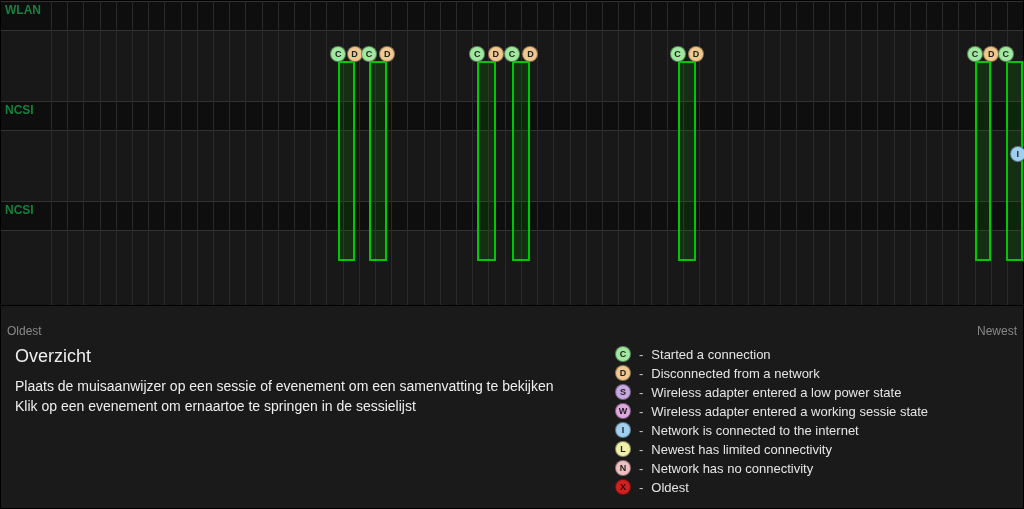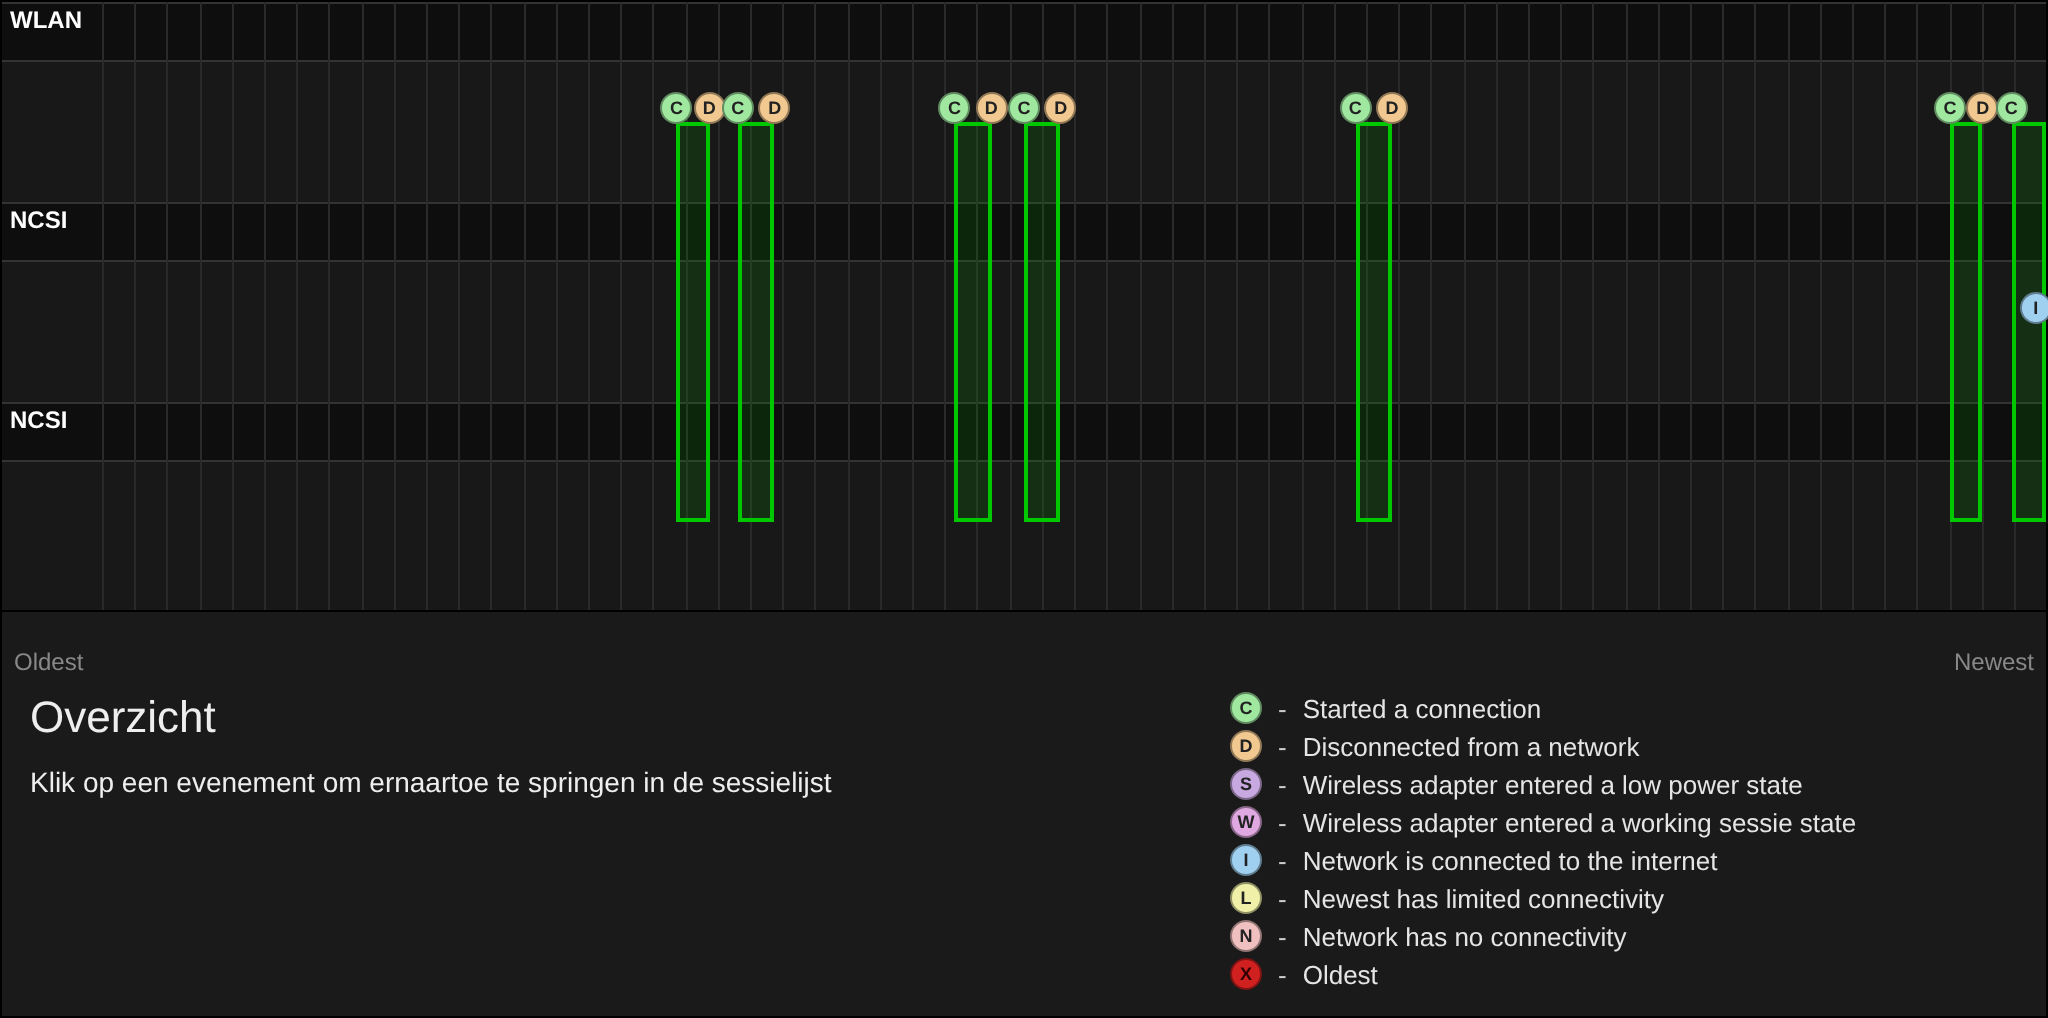--- a/index.html
+++ b/index.html
@@ -30,21 +30,21 @@
   left: 0;
   top: 0;
   width: 50px;
   z-index: 5;
 }
 .row-label {
   position: absolute;
   left: 4px;
   font-size: 12px;
   font-weight: bold;
-  color: #ffffff;
+  color: #15803d;
   text-align: center;
 }
 .lanes {
   position: absolute;
   left: 0;
   right: 0;
   top: 0;
   height: 305px;
 }
 .lane {
@@ -122,21 +122,21 @@
 .bottom {
   display: flex;
   padding: 6px 14px 10px 14px;
   gap: 40px;
   flex: 1;
 }
 .overview {
   flex: 0 0 560px;
 }
 .overview h3 {
-  font-size: 22px;
+  font-size: 18px;
   font-weight: normal;
   color: #eee;
   margin-bottom: 10px;
 }
 .overview p {
   font-size: 14px;
   color: #eee;
   line-height: 1.4;
 }
 .legend {
@@ -285,20 +285,21 @@
   </div>
 
   <div class="axis-labels">
     <span>Oldest</span>
     <span>Newest</span>
   </div>
 
   <div class="bottom">
     <div class="overview">
       <h3>Overzicht</h3>
+      <p>Plaats de muisaanwijzer op een sessie of evenement om een samenvatting te bekijken</p>
       <p>Klik op een evenement om ernaartoe te springen in de sessielijst</p>
     </div>
     <div class="legend">
       <div class="legend-row">
         <span class="legend-dot c">C</span>
         <span class="legend-dash">-</span>
         <span class="legend-text">Started a connection</span>
       </div>
       <div class="legend-row">
         <span class="legend-dot d">D</span>

